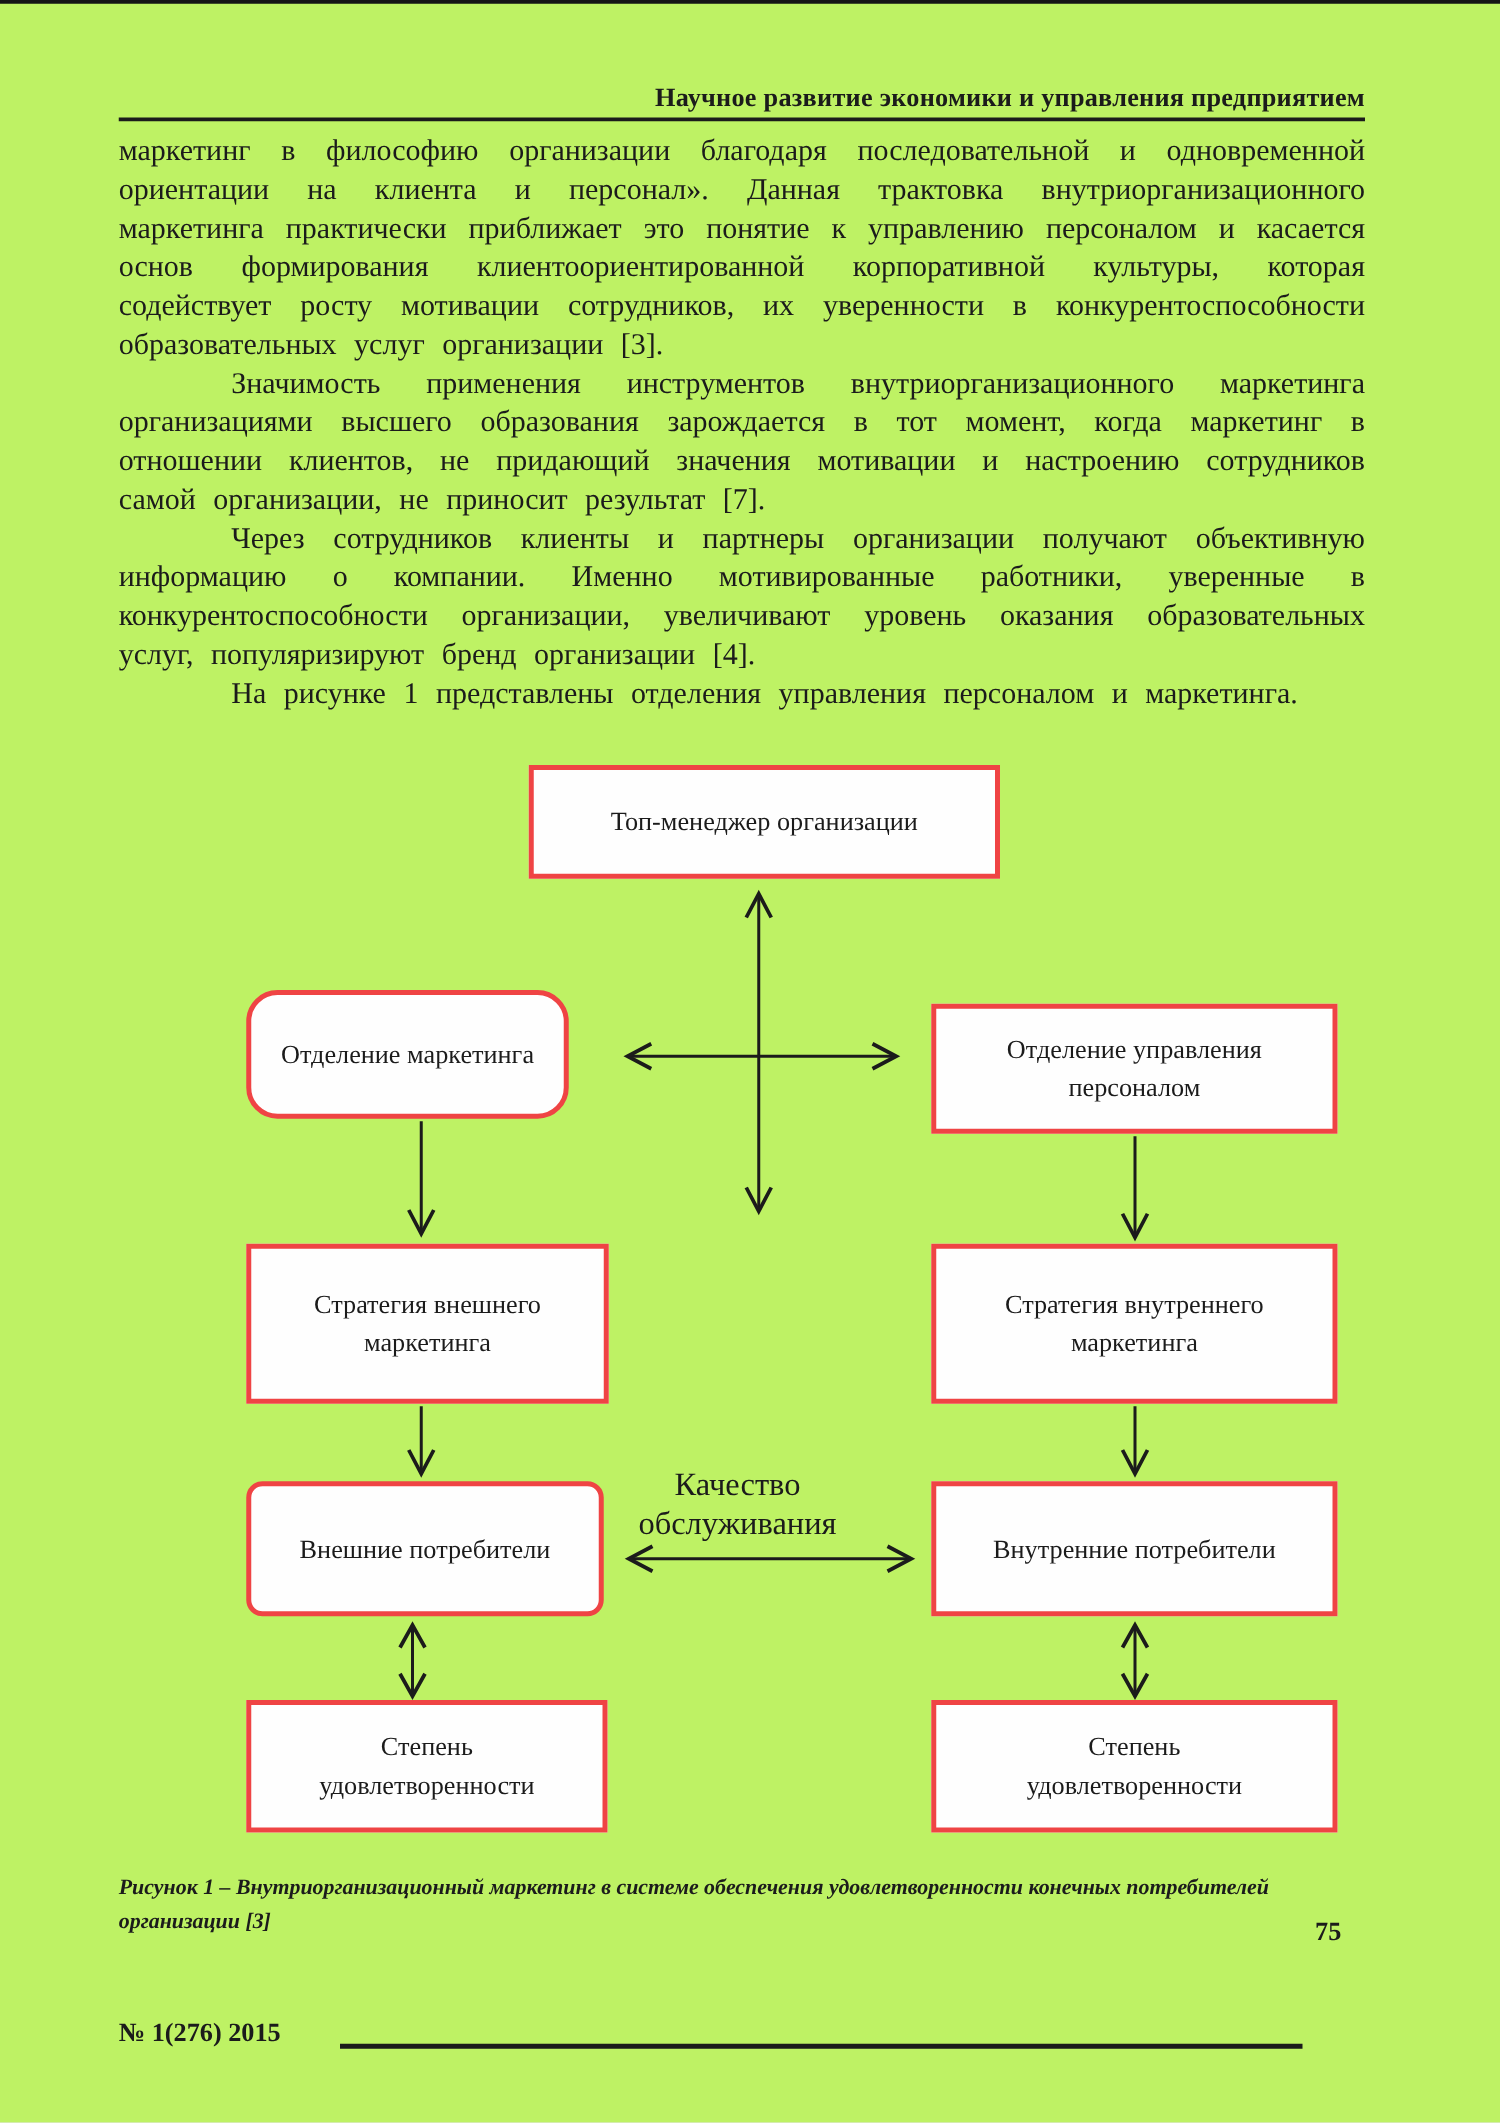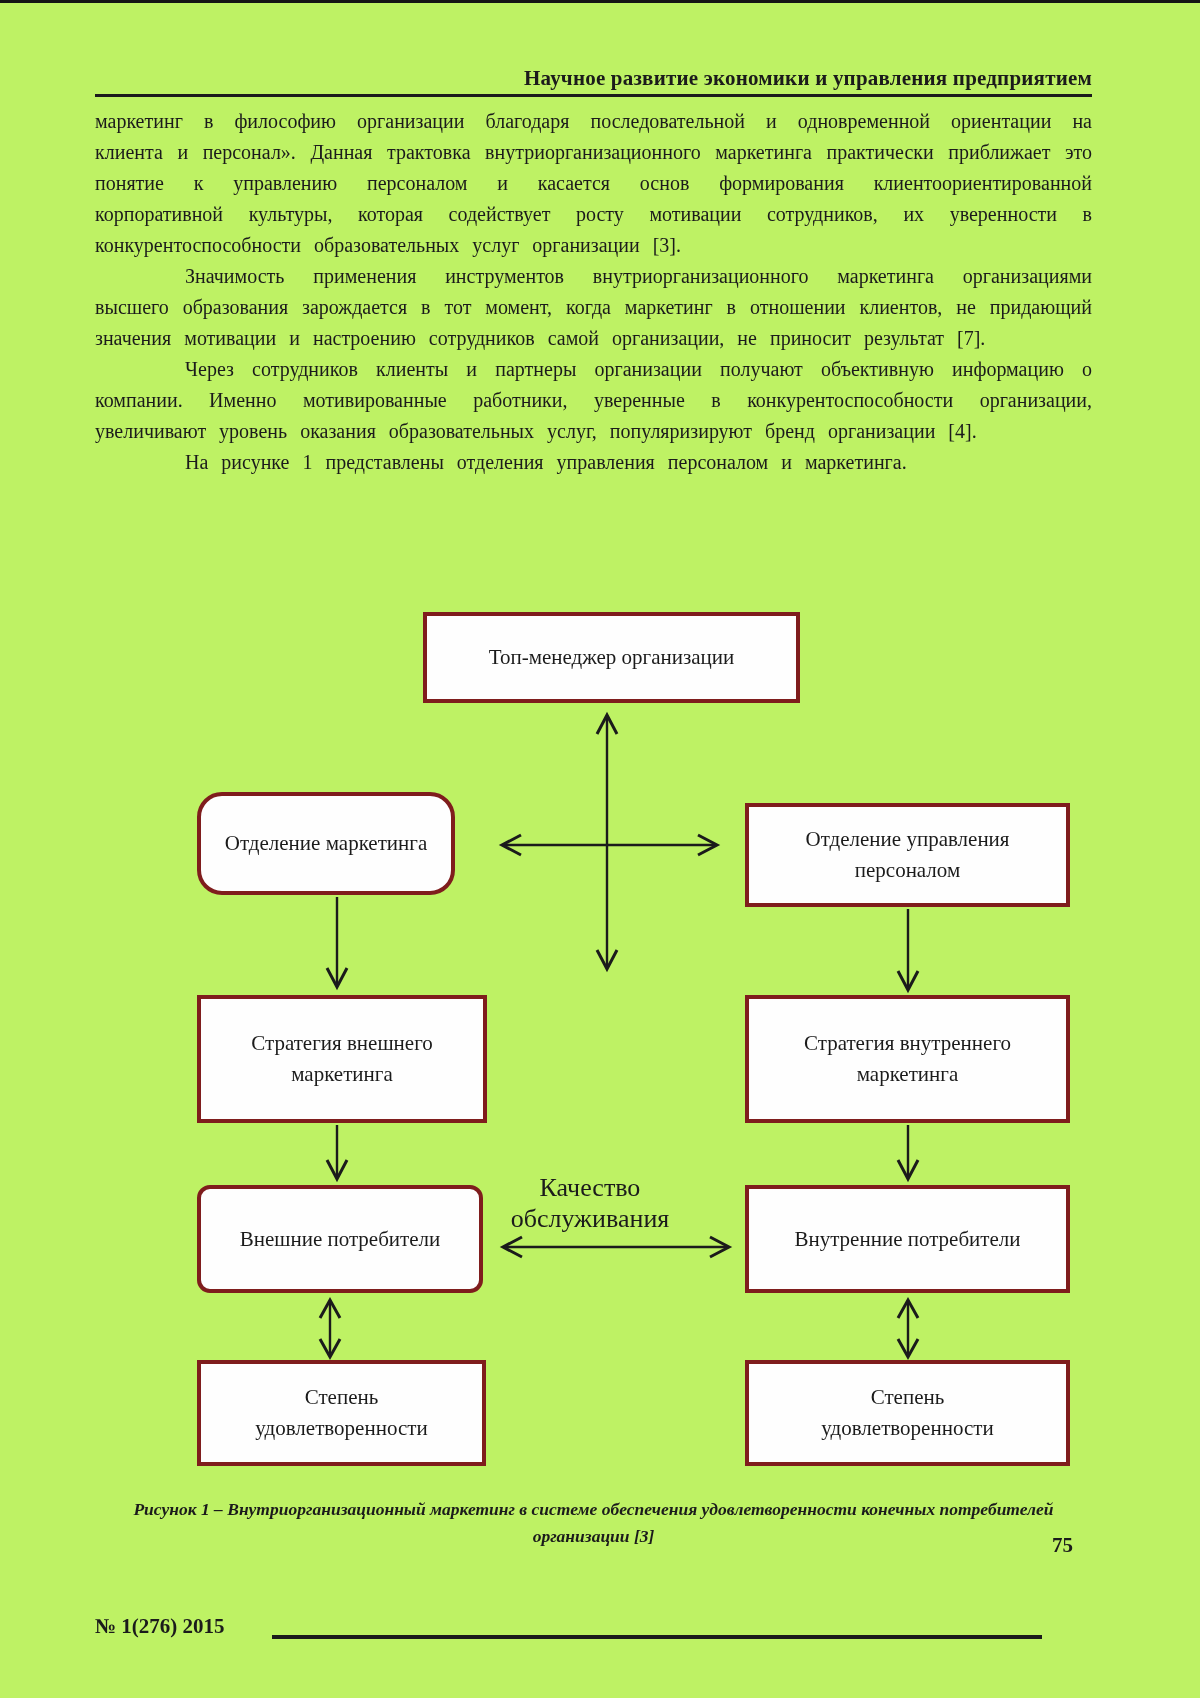--- a/index.html
+++ b/index.html
@@ -17,31 +17,31 @@
   
   .hdr{
     position:absolute;left:95px;top:66px;width:997px;
     font-size:21px;font-weight:bold;text-align:right;
     letter-spacing:0.2px;
   }
   .hdr-rule{position:absolute;left:95px;top:94px;width:997px;height:3px;background:#1b1b1b;}
   
   .body-text{
     position:absolute;left:95px;top:106px;width:997px;
-    font-size:20px;line-height:31px;
+    font-size:24px;line-height:31px;
     text-align:justify;
     word-spacing:8px;
   }
   .body-text p{margin:0;text-indent:90px;}
   .body-text p.first{text-indent:0;}
   
   .node{
     position:absolute;
     box-sizing:border-box;
-    border:4px solid #7f1d1d;
+    border:4px solid #ef4444;
     background:#fefefe;
     display:flex;align-items:center;justify-content:center;
     text-align:center;
     font-size:21px;line-height:31px;
     white-space:pre-line;
   }
   .n-top{left:423px;top:612px;width:377px;height:91px;}
   .n-mkt{left:197px;top:792px;width:258px;height:103px;border-radius:25px;}
   .n-hr{left:745px;top:803px;width:325px;height:104px;}
   .n-extstr{left:197px;top:995px;width:290px;height:128px;}
@@ -55,21 +55,21 @@
     text-align:center;font-size:26px;line-height:31px;
     white-space:pre-line;
   }
   .arrows{position:absolute;left:0;top:0;width:1200px;height:1698px;pointer-events:none;}
   .arrows path{stroke:#1b1b1b;fill:none;}
   .ln{stroke-width:2.4px;}
   .hd{stroke-width:3px;}
   
   .caption{
     position:absolute;left:95px;top:1496px;width:997px;
-    text-align:center;font-size:17.5px;line-height:27px;
+    text-align:left;font-size:17.5px;line-height:27px;
     font-weight:bold;font-style:italic;
   }
   
   .footer-issue{
     position:absolute;left:95px;top:1614px;
     font-size:21px;font-weight:bold;
   }
   .footer-rule{position:absolute;left:272px;top:1635px;width:770px;height:3.5px;background:#1b1b1b;}
   .footer-page{
     position:absolute;left:1052px;top:1533px;

